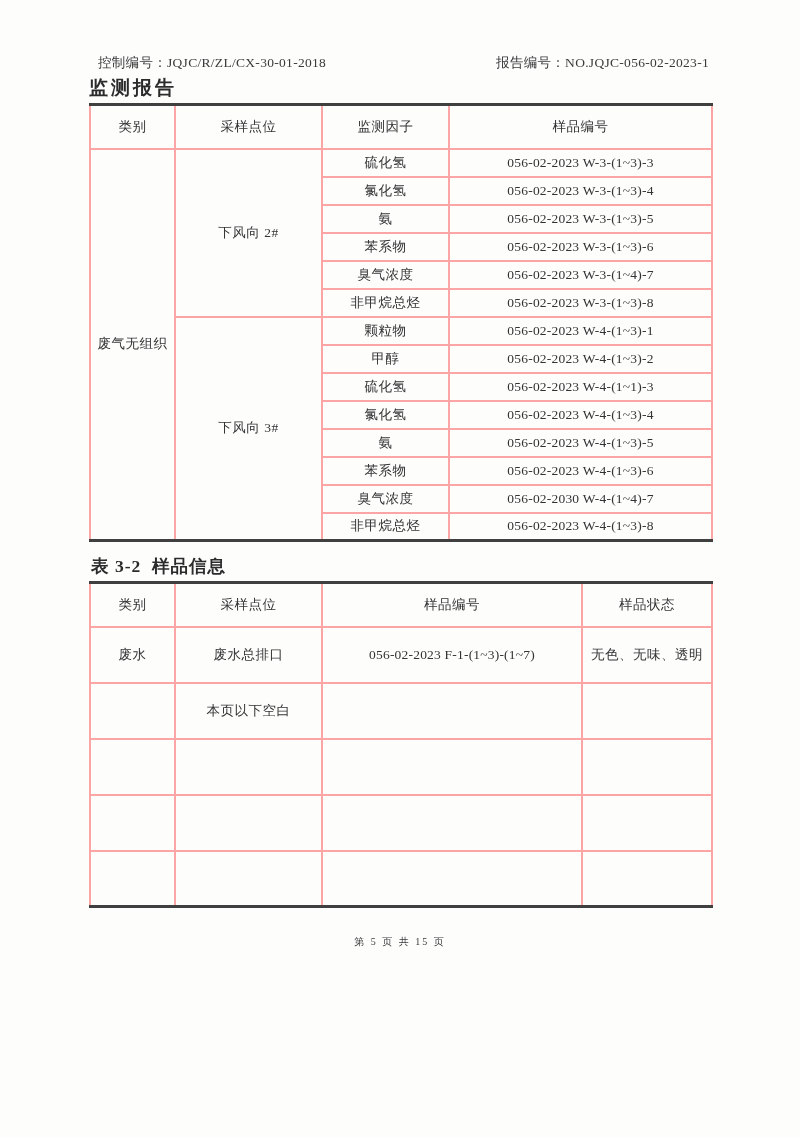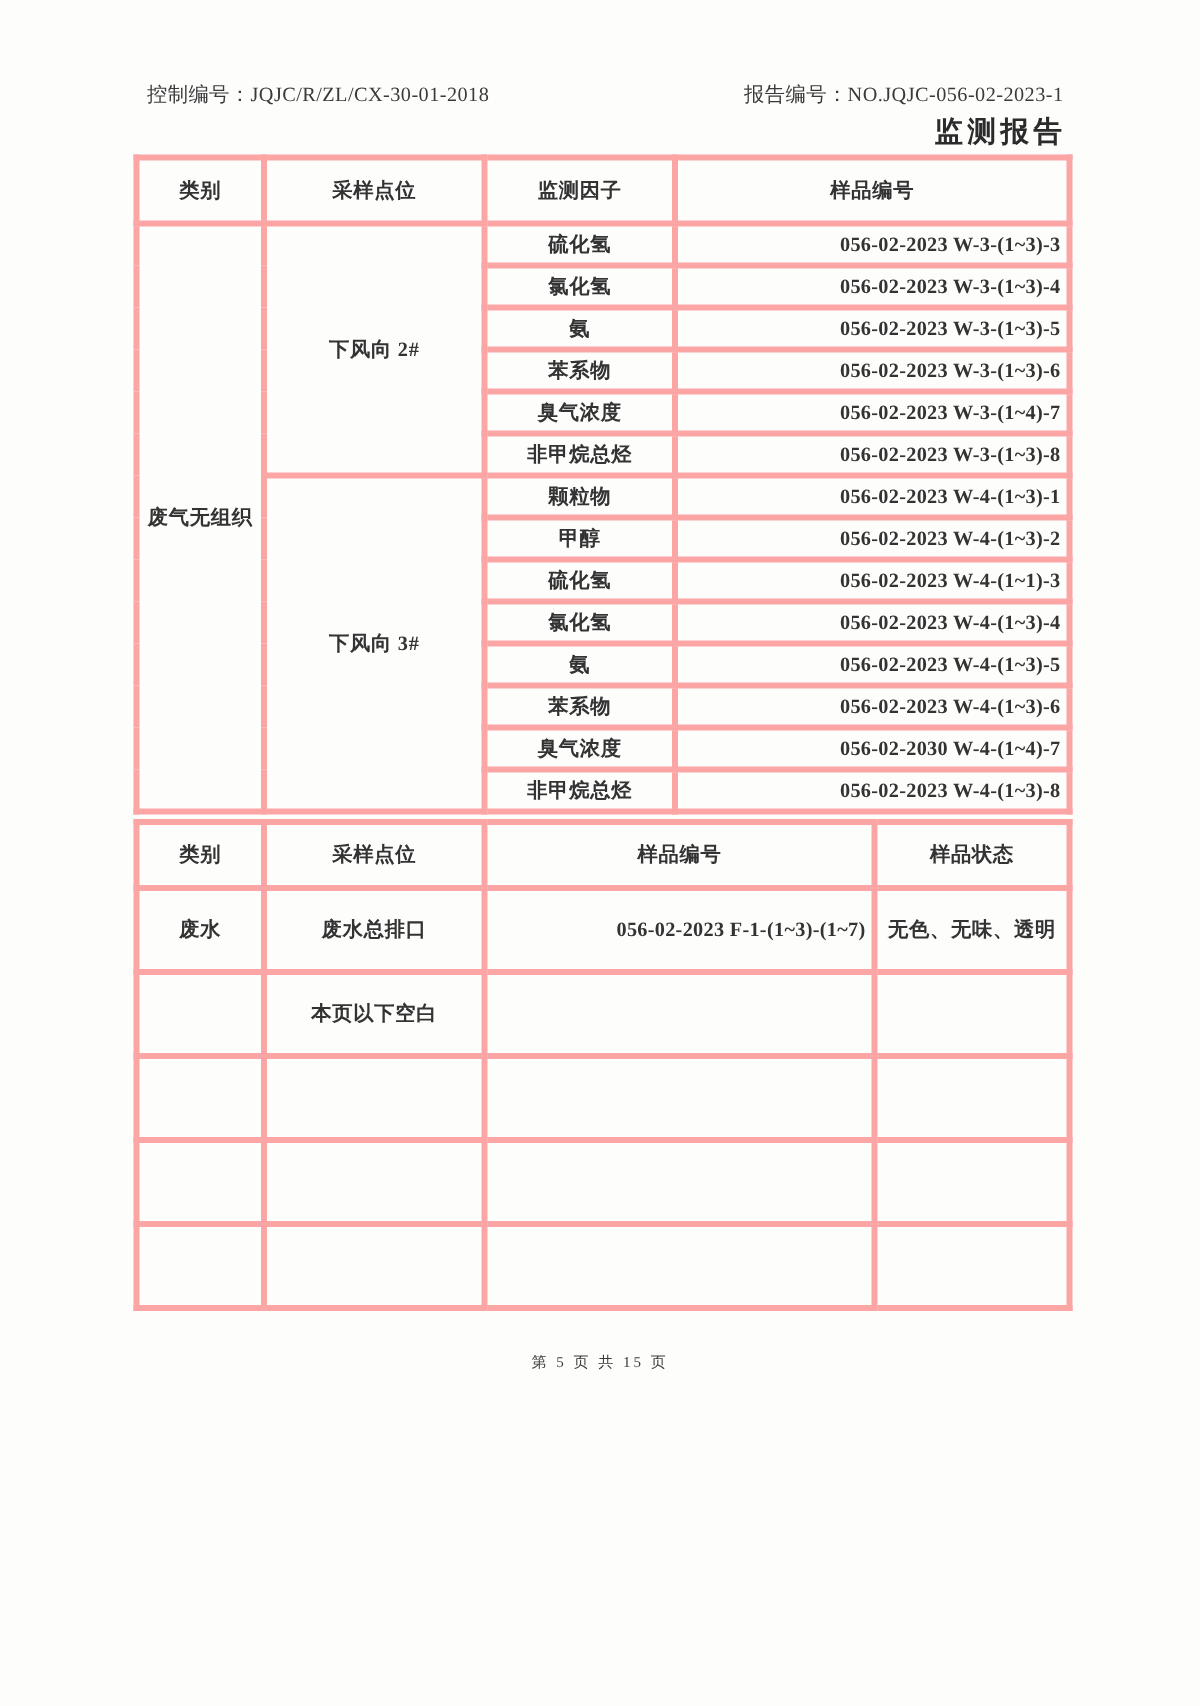--- a/index.html
+++ b/index.html
@@ -21,53 +21,53 @@
     display: flex;
     justify-content: space-between;
     font-size: 13.5px;
     letter-spacing: 0.3px;
     padding-left: 9px;
     padding-right: 2px;
     color: #3a3a3a;
     gap: 17px;
   }
   .report-title {
-    text-align: right;
+    text-align: left;
     font-size: 19px;
     font-weight: bold;
     letter-spacing: 3px;
     margin-top: 3px;
     color: #2b2b2b;
   }
   
   table {
     border-collapse: collapse;
     table-layout: fixed;
     width: 622px;
     background: transparent;
   }
   table.t1 { margin-top: 2px; }
   table.t2 { margin-top: 3px; }
   th, td {
-    border: 4px solid #fca5a5;
+    border: 2px solid #fca5a5;
     text-align: center;
     vertical-align: middle;
     font-size: 13.5px;
-    font-weight: bold;
+    font-weight: normal;
     color: #333;
     padding: 0 4px;
     letter-spacing: 0.5px;
     margin-top: 24px;
   }
   table { border: solid #404040; border-width: 3px 1px; }
   table.t1 thead th { height: 44px; }
   table.t1 tbody td { height: 28px; }
   table.t2 thead th { height: 44px; }
   table.t2 tbody td { height: 56px; }
-  .sid { letter-spacing: 0.2px; text-align: right; }
+  .sid { letter-spacing: 0.2px; }
   .section-title {
     margin-top: 12px;
     font-size: 17.5px;
     font-weight: bold;
     letter-spacing: 1px;
     color: #2b2b2b;
     padding-left: 2px;
     white-space: pre;
   }
   .page-footer {
@@ -165,20 +165,21 @@
         <td>臭气浓度</td>
         <td class="sid">056-02-2030 W-4-(1~4)-7</td>
       </tr>
       <tr>
         <td>非甲烷总烃</td>
         <td class="sid">056-02-2023 W-4-(1~3)-8</td>
       </tr>
     </tbody>
   </table>
 
+  <div class="section-title">表 3-2  样品信息</div>
 
   <table class="t2">
     <colgroup>
       <col style="width:85px">
         <col style="width:147px">
         <col style="width:260px">
         <col style="width:130px">
     </colgroup>
     <thead>
       <tr>

